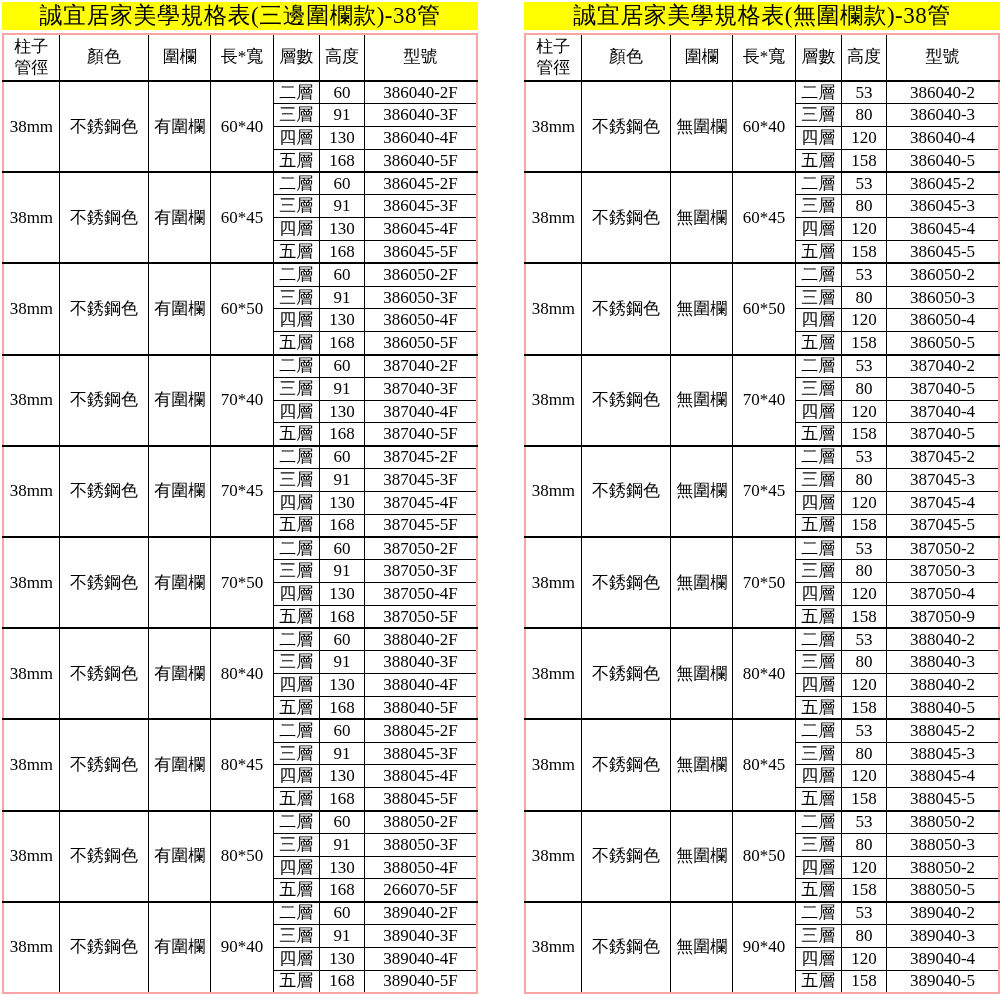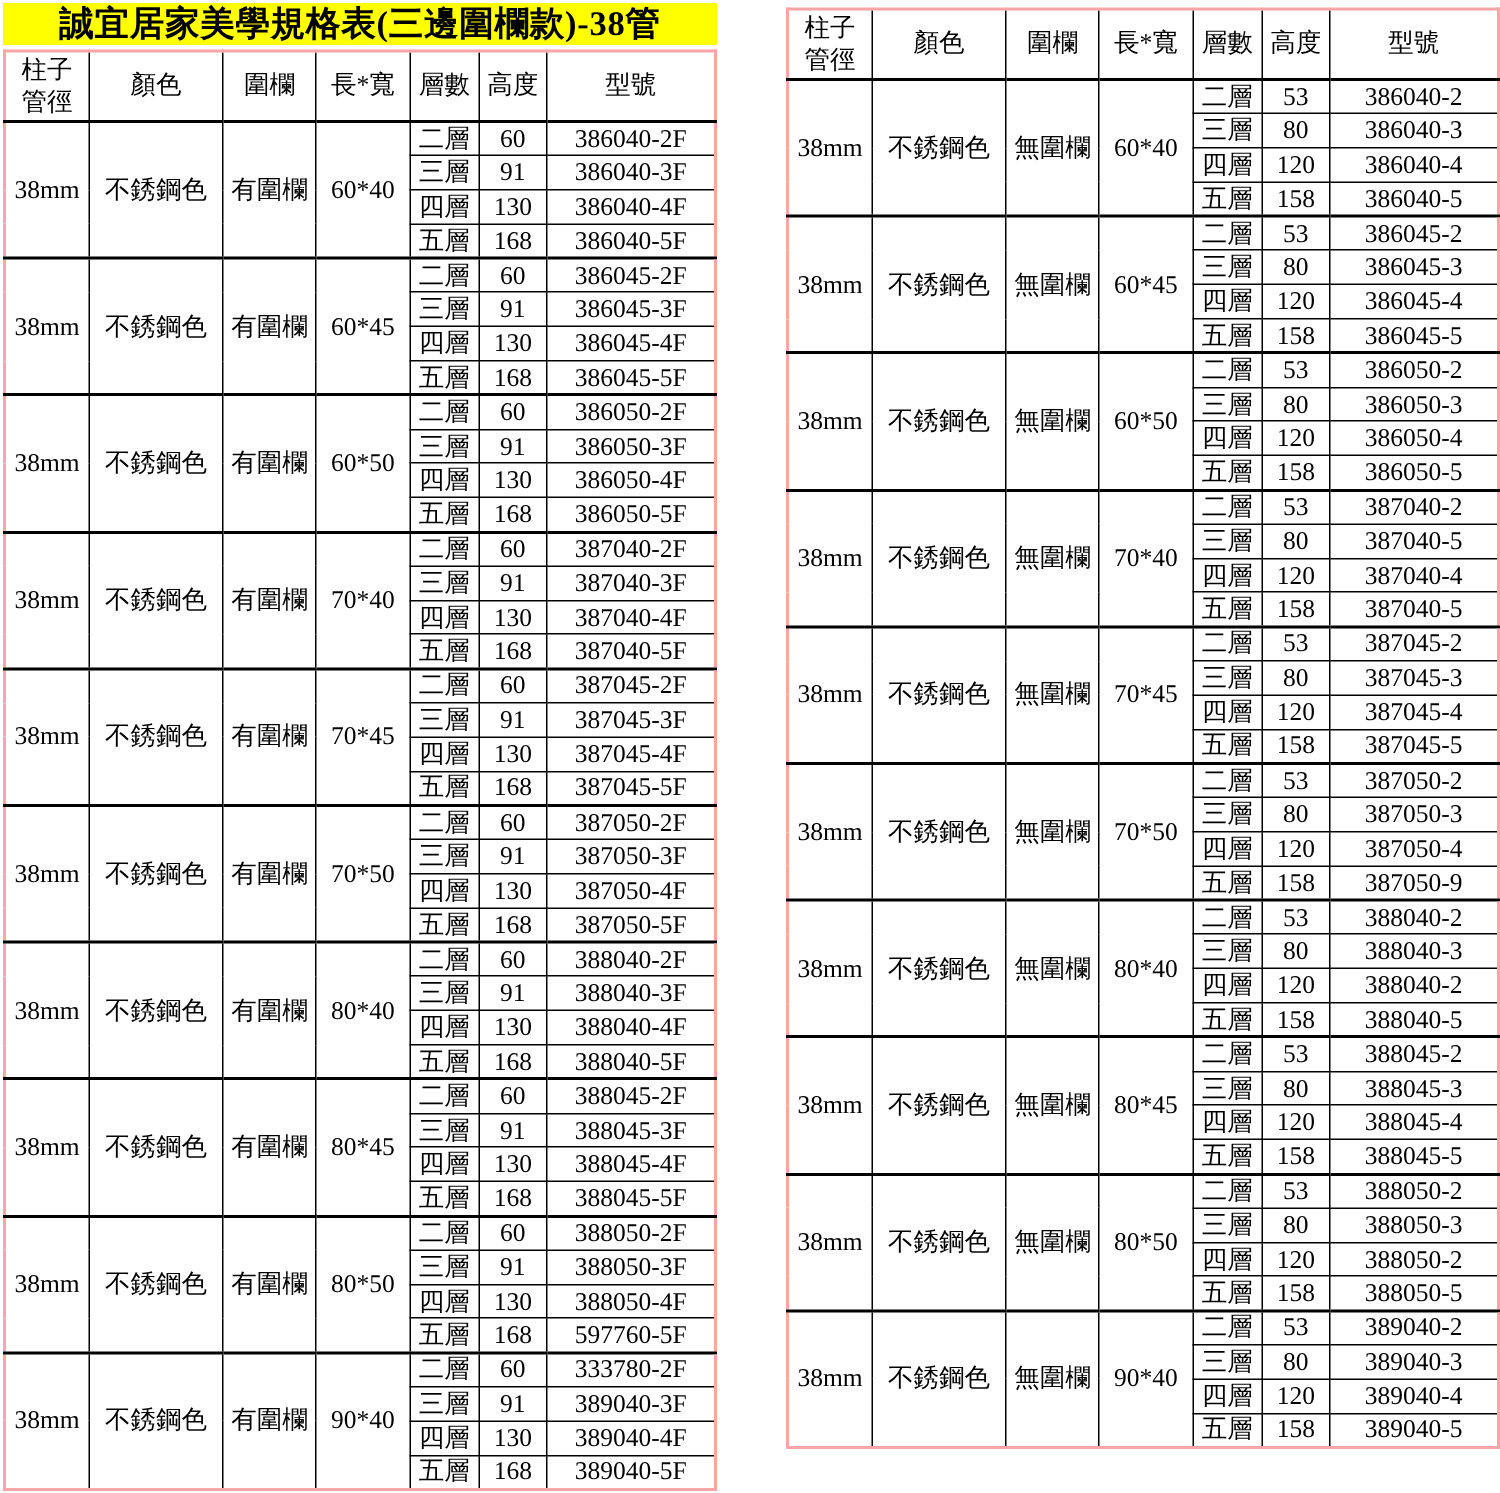--- a/index.html
+++ b/index.html
@@ -21,21 +21,21 @@
   }
   .panel {
     width: 476px;
     flex: 0 0 476px;
   }
   .table-title {
     background: #ffff00;
     color: #000000;
     text-align: center;
     font-size: 23px;
-    font-weight: 700;
+    font-weight: 400;
     height: 28px;
     line-height: 28px;
     letter-spacing: 0.5px;
     white-space: nowrap;
     overflow: hidden;
   }
   table.spec {
     margin-top: 3px;
     width: 100%;
     border-collapse: collapse;
@@ -311,30 +311,30 @@
             <td>388050-3F</td>
           </tr>
           <tr>
             <td>四層</td>
             <td>130</td>
             <td>388050-4F</td>
           </tr>
           <tr>
             <td>五層</td>
             <td>168</td>
-            <td>597760-5F</td>
+            <td>266070-5F</td>
           </tr>
           <tr class="group-start">
             <td rowspan="4">38mm</td>
             <td rowspan="4">不銹鋼色</td>
             <td rowspan="4">有圍欄</td>
             <td rowspan="4">90*40</td>
             <td>二層</td>
             <td>60</td>
-            <td>333780-2F</td>
+            <td>389040-2F</td>
           </tr>
           <tr>
             <td>三層</td>
             <td>91</td>
             <td>389040-3F</td>
           </tr>
           <tr>
             <td>四層</td>
             <td>130</td>
             <td>389040-4F</td>
@@ -342,20 +342,21 @@
           <tr>
             <td>五層</td>
             <td>168</td>
             <td>389040-5F</td>
           </tr>
         </tbody>
       </table>
   </div>
 
   <div class="panel">
+    <div class="table-title">誠宜居家美學規格表(無圍欄款)-38管</div>
     <table class="spec">
       <colgroup>
         <col class="c-diameter">
           <col class="c-color">
           <col class="c-fence">
         <col class="c-size">
           <col class="c-layers">
           <col class="c-height">
           <col class="c-model">
       </colgroup>

